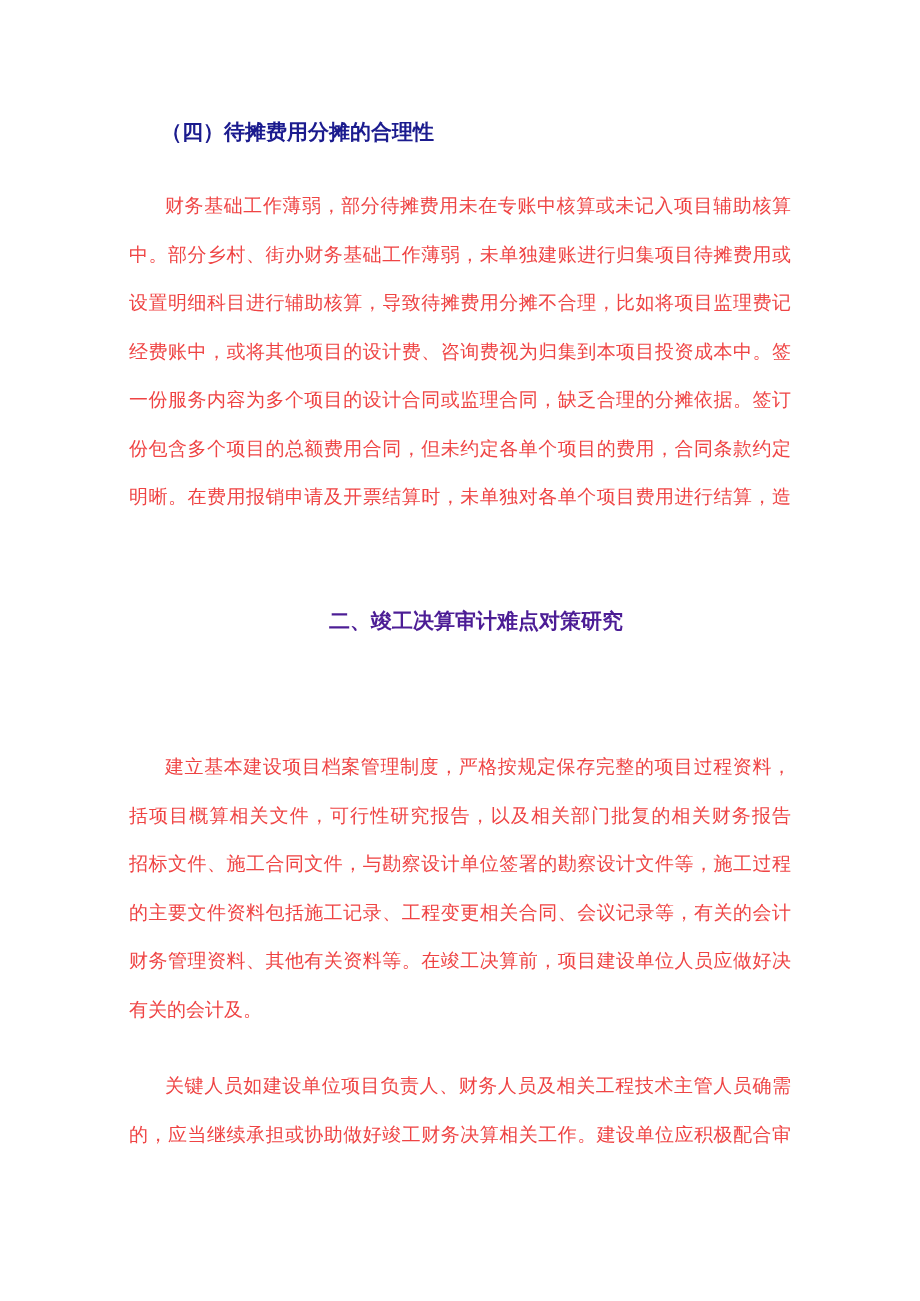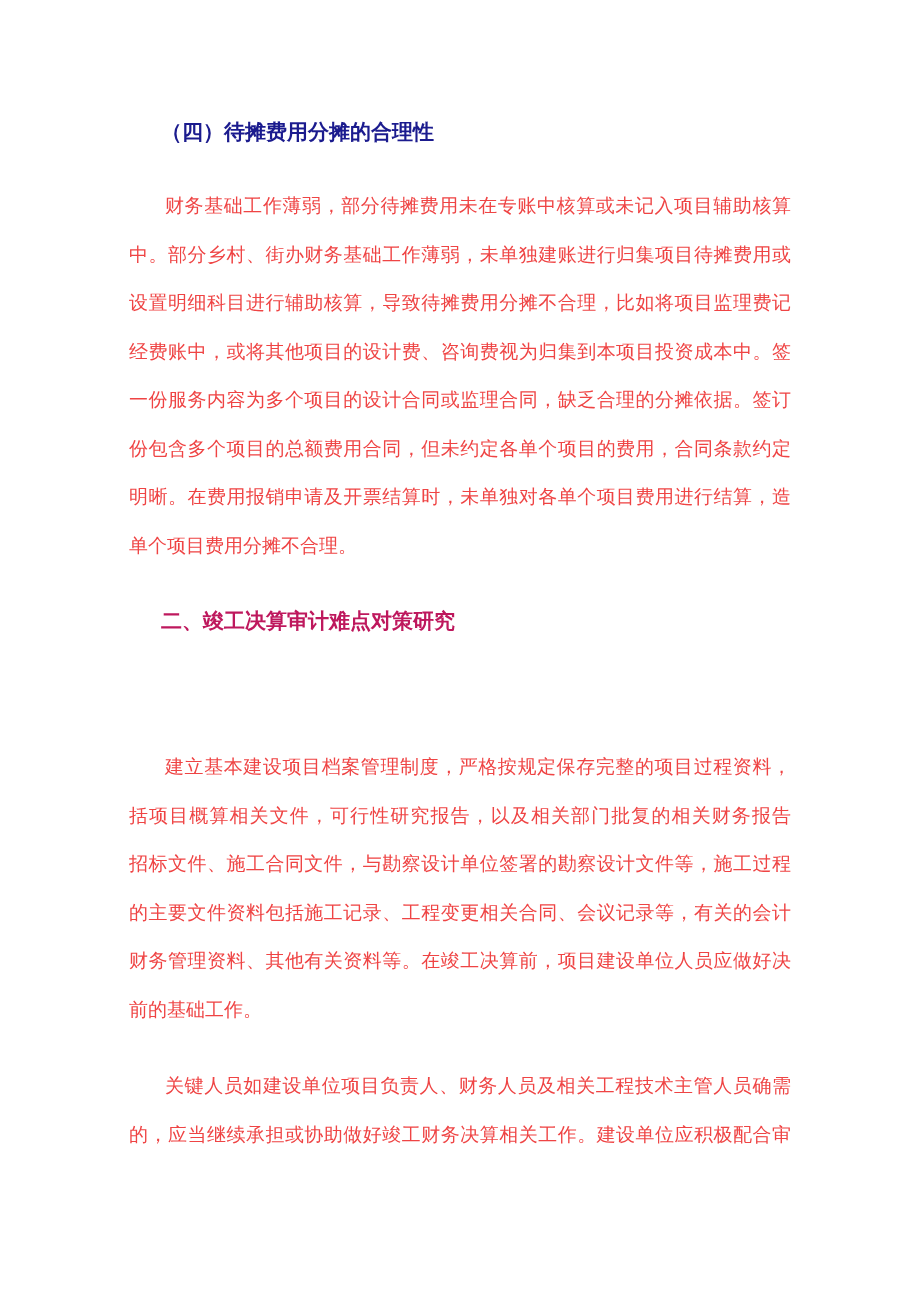--- a/index.html
+++ b/index.html
@@ -13,21 +13,21 @@
   .heading {
     position:absolute;
     left:129px; width:662px;
     margin:0; padding-left:32px;
     box-sizing:border-box;
     font-size:21px; font-weight:bold;
     line-height:27px;
     white-space:nowrap;
   }
   .heading.blue { color:#1b1b8e; }
-  .heading.red  { color:#be185d; }
+  .heading.red  { color:#4c1d95;text-align:center; }
   .para {
     position:absolute;
     left:129px; width:662px;
     color:#ef4444;
     font-size:19px;
   }
   .line {
     height:48.5px;
     line-height:48.5px;
     text-align:justify;
@@ -45,33 +45,32 @@
   <h2 class="heading blue" style="top:118px">（四）待摊费用分摊的合理性</h2>
 
   <div class="para" style="top:182px">
     <div class="line first">财务基础工作薄弱，部分待摊费用未在专账中核算或未记入项目辅助核算</div>
     <div class="line">中。部分乡村、街办财务基础工作薄弱，未单独建账进行归集项目待摊费用或未</div>
     <div class="line">设置明细科目进行辅助核算，导致待摊费用分摊不合理，比如将项目监理费记入</div>
     <div class="line">经费账中，或将其他项目的设计费、咨询费视为归集到本项目投资成本中。签订</div>
     <div class="line">一份服务内容为多个项目的设计合同或监理合同，缺乏合理的分摊依据。签订一</div>
     <div class="line">份包含多个项目的总额费用合同，但未约定各单个项目的费用，合同条款约定不</div>
     <div class="line">明晰。在费用报销申请及开票结算时，未单独对各单个项目费用进行结算，造成</div>
-    <div class="line last">单个项目费用分摊不合理。</div>
   </div>
 
   <h2 class="heading red" style="top:607px">二、竣工决算审计难点对策研究</h2>
 
 
   <div class="para" style="top:743px">
     <div class="line first">建立基本建设项目档案管理制度，严格按规定保存完整的项目过程资料，包</div>
     <div class="line">括项目概算相关文件，可行性研究报告，以及相关部门批复的相关财务报告等，</div>
     <div class="line">招标文件、施工合同文件，与勘察设计单位签署的勘察设计文件等，施工过程中</div>
     <div class="line">的主要文件资料包括施工记录、工程变更相关合同、会议记录等，有关的会计及</div>
     <div class="line">财务管理资料、其他有关资料等。在竣工决算前，项目建设单位人员应做好决算</div>
-    <div class="line last">前的基础工作。</div>
+    <div class="line last">有关的会计及。</div>
   </div>
 
   <div class="para" style="top:1062px">
     <div class="line first">关键人员如建设单位项目负责人、财务人员及相关工程技术主管人员确需调离</div>
     <div class="line">的，应当继续承担或协助做好竣工财务决算相关工作。建设单位应积极配合审计</div>
   </div>
 
 </div>
 
 </body></html>

